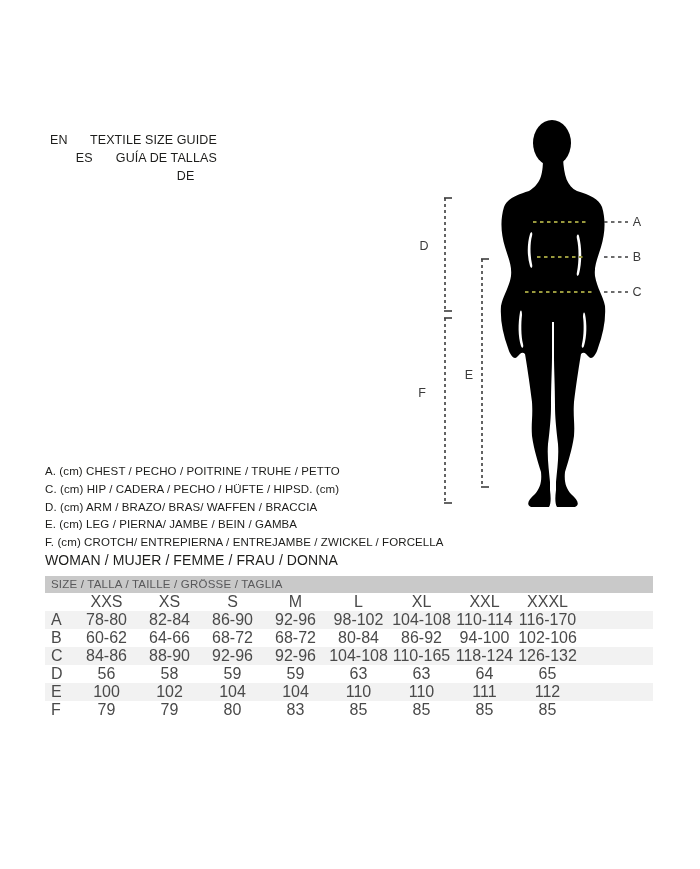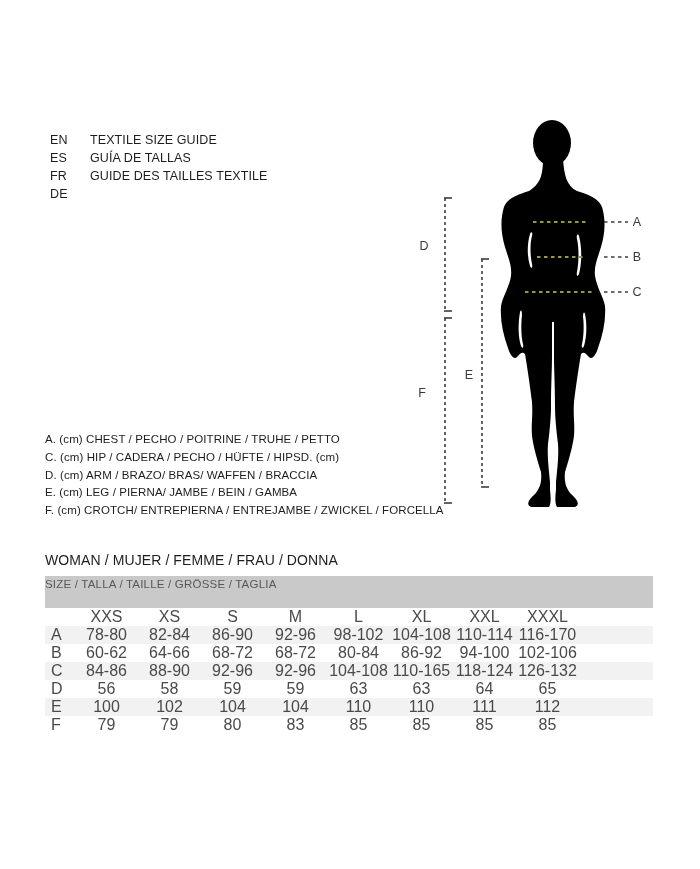--- a/index.html
+++ b/index.html
@@ -5,70 +5,66 @@
   html,body{margin:0;padding:0;}
   body{
     width:700px;height:869px;background:#ffffff;position:relative;overflow:hidden;
     font-family:"Liberation Sans",sans-serif;color:#1d1d1b;
     -webkit-font-smoothing:antialiased;
   }
   .page{position:absolute;inset:0;}
 
   
   .lang-block{position:absolute;left:50px;top:131px;}
-  .lang-row{display:flex;height:18px;line-height:18px;font-size:12.5px;letter-spacing:0.1px;}
+  .lang-row{display:flex;height:18px;line-height:18px;font-size:12.5px;letter-spacing:0.1px;justify-content:flex-end;}
   .lang-code{width:40px;flex:0 0 40px;}
 
   
   .figure{position:absolute;left:400px;top:110px;width:300px;height:410px;}
   .figure svg{position:absolute;left:0;top:0;}
   .fig-label{position:absolute;width:16px;height:14px;line-height:14px;text-align:center;
     font-size:12.5px;color:#3a3a3a;}
   .lbl-a{left:229px;top:105px;}
   .lbl-b{left:229px;top:140px;}
   .lbl-c{left:229px;top:175px;}
   .lbl-d{left:16px;top:129px;}
   .lbl-e{left:61px;top:258px;}
   .lbl-f{left:14px;top:276px;}
 
   
-  .legend{position:absolute;left:45px;top:431px;font-size:11.5px;line-height:17.8px;
+  .legend{position:absolute;left:45px;top:463px;font-size:11.5px;line-height:17.8px;
     letter-spacing:0.1px;}
 
   
   .audience{position:absolute;left:45px;top:552px;font-size:14px;letter-spacing:0.1px;}
 
   
   .size-table{position:absolute;left:45px;top:576px;width:608px;}
-  .table-bar{height:32px;line-height:17px;background:#c9c9c9;color:#58585a;
-    font-size:11.5px;letter-spacing:0.2px;box-sizing:border-box;}
+  .table-bar{height:17px;line-height:17px;background:#c9c9c9;color:#58585a;
+    font-size:11.5px;letter-spacing:0.2px;padding-left:6px;box-sizing:border-box;}
   .size-table table{border-collapse:collapse;table-layout:fixed;width:608px;
     font-size:16px;color:#4a4a4a;}
   .size-table th,.size-table td{padding:0;height:17px;font-weight:normal;
     text-align:center;vertical-align:middle;white-space:nowrap;}
   .size-table .letter{text-align:left;padding-left:6px;}
   .size-table tr.striped{background:#f2f2f2;}
 </style>
 </head>
 <body>
 
 <div class="page">
 
   <section class="lang-block">
     <div class="lang-row">
       <span class="lang-code">EN</span>
       <span class="lang-title">TEXTILE SIZE GUIDE</span>
     </div>
     <div class="lang-row">
       <span class="lang-code">ES</span>
       <span class="lang-title">GUÍA DE TALLAS</span>
-    </div>
-    <div class="lang-row">
-      <span class="lang-code">FR</span>
-      <span class="lang-title">GUIDE DES TAILLES TEXTILE</span>
     </div>
     <div class="lang-row">
       <span class="lang-code">DE</span>
     </div>
   </section>
 
   <div class="figure">
     <svg width="300" height="410" viewBox="0 0 300 410">
 
       <ellipse cx="152" cy="33" rx="19" ry="23" fill="#000000"></ellipse>

